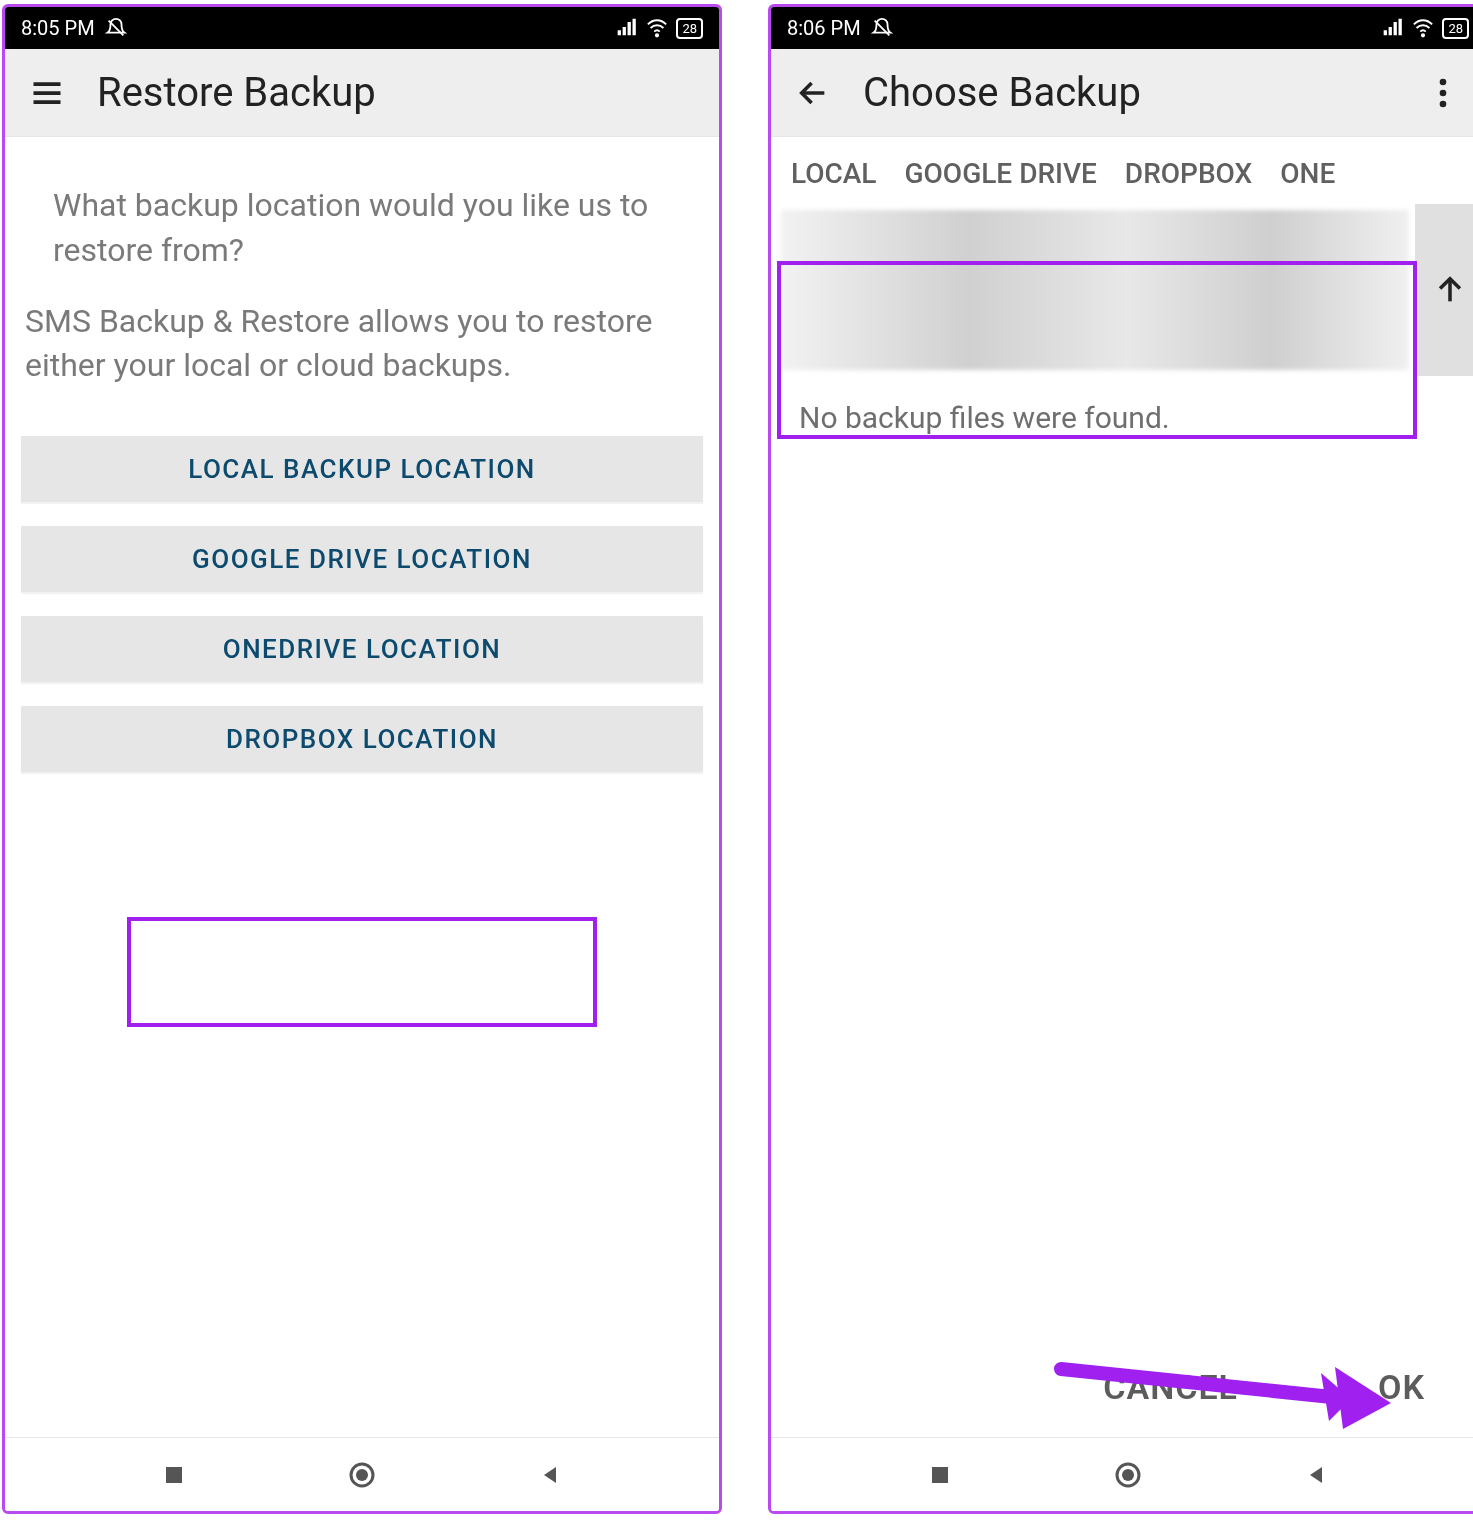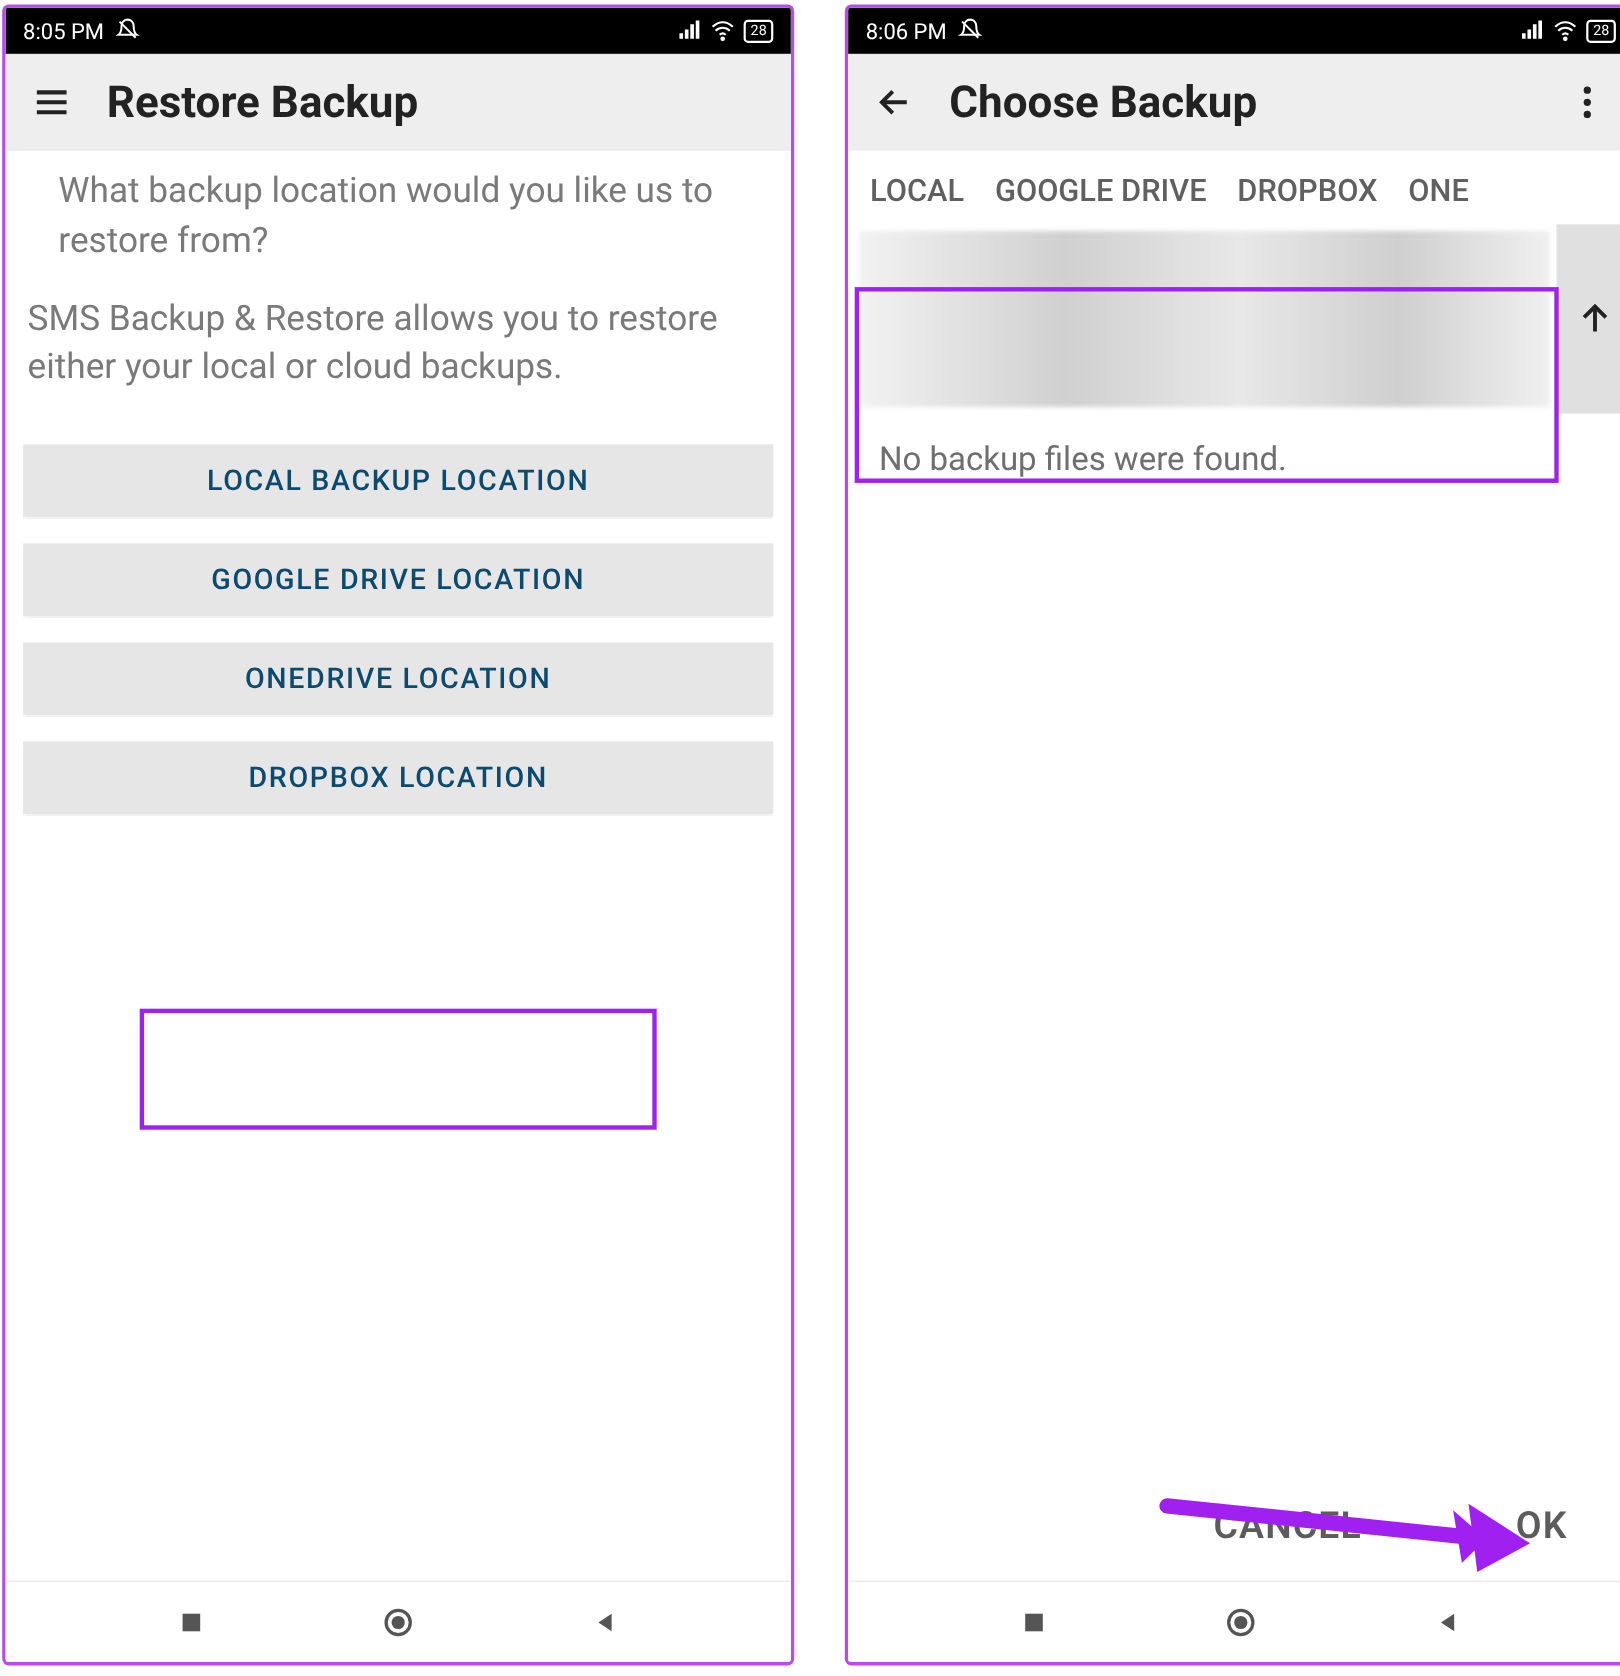--- a/index.html
+++ b/index.html
@@ -28,50 +28,50 @@
   .statusbar {
     height: 42px;
     background: #000;
     color: #fff;
     display: flex;
     align-items: center;
     justify-content: space-between;
     padding: 0 16px;
     font-size: 20px;
   }
-  .statusbar .left  { display: flex; gap: 10px; }
+  .statusbar .left  { display: flex; align-items: center; gap: 10px; }
   .statusbar .right { display: flex; align-items: center; gap: 7px; }
   .status-icon svg { display:block; }
 
   
   .appbar {
     height: 88px;
     background: #eeeeee;
     display: flex;
     align-items: center;
     padding: 0 20px;
     gap: 28px;
     border-bottom: 1px solid #e6e6e6;
   }
   .appbar .title {
     font-size: 40px;
-    font-weight: 700;
+    font-weight: 400;
     color: #222;
   }
   .appbar .icon-btn {
     width: 44px; height: 44px;
     display:flex; align-items:center; justify-content:center;
     cursor:pointer;
   }
   .appbar .spacer { flex:1; }
 
   
   .body-area { flex:1; background:#fff; display:flex; flex-direction:column; }
   .desc {
-    padding: 14px 48px 8px 48px;
+    padding: 46px 48px 8px 48px;
     font-size: 32px;
     line-height: 1.4;
     color: #7a7a7a;
   }
   .desc2 {
     padding: 18px 48px 36px 20px;
     font-size: 32px;
     line-height: 1.4;
     color: #7a7a7a;
   }

